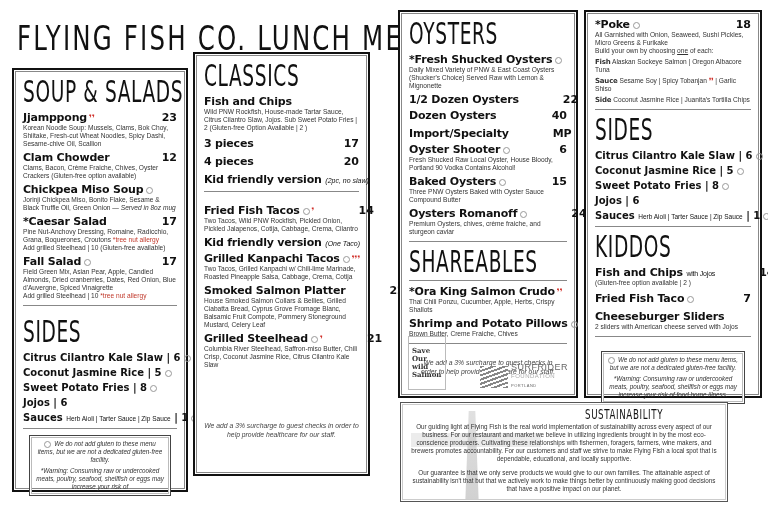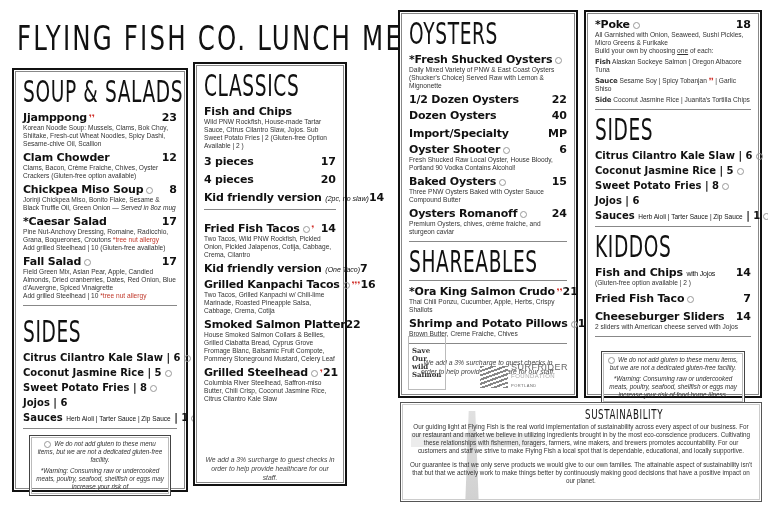--- a/index.html
+++ b/index.html
@@ -4,27 +4,27 @@
 <style>
   * { box-sizing: border-box; margin: 0; padding: 0; }
   html, body { width: 768px; height: 510px; background: #fff; overflow: hidden; }
   body { position: relative; font-family: "Liberation Sans", sans-serif; color: #111; }
 
   .deco-title { font-family: "DejaVu Sans", sans-serif; font-weight: normal; letter-spacing: 1px; transform: scaleX(0.62); transform-origin: left center; white-space: nowrap; color: #111; }
   .main-title { position: absolute; left: 17px; top: 18px; font-size: 34px; letter-spacing: 3px; transform: scaleX(0.72); }
 
   .panel { position: absolute; background: #fff; border: 2px solid #111; box-shadow: inset 0 0 0 1px #fff, inset 0 0 0 2px #888; padding: 6px 9px 6px 9px; }
   .panel.soup { left: 12px; top: 68px; width: 176px; height: 424px; }
-  .panel.classics { left: 193px; top: 62px; width: 154px; height: 424px; }
+  .panel.classics { left: 193px; top: 52px; width: 177px; height: 424px; }
   .panel.oysters { left: 398px; top: 10px; width: 180px; height: 388px; }
   .panel.poke { left: 584px; top: 10px; width: 178px; height: 388px; }
 
   .sec-h { font-size: 30px; line-height: 32px; margin: 0 0 2px 0; height: 32px; }
   .item { margin-top: 3px; }
-  .item-row { display: flex; align-items: baseline; justify-content: space-between; }
+  .item-row { display: flex; align-items: baseline; justify-content: space-between; gap: 44px; }
   .item-name { font-family: "DejaVu Sans", sans-serif; font-weight: bold; font-size: 11px; white-space: nowrap; letter-spacing: -0.2px; }
   .item-name small { font-family: "Liberation Sans", sans-serif; font-weight: normal; font-size: 7px; font-style: italic; letter-spacing: 0; }
   .item-name .plain { font-family: "Liberation Sans", sans-serif; font-weight: normal; font-size: 7px; }
   .price { font-family: "DejaVu Sans", sans-serif; font-weight: bold; font-size: 11px; }
   .desc { font-size: 6.6px; line-height: 8px; color: #333; }
   .desc em { font-style: italic; }
   .allergy { color: #c0392b; }
   .gf { display: inline-block; width: 7px; height: 7px; border: 1px solid #999; border-radius: 50%; vertical-align: middle; margin-left: 3px; font-size: 0; }
   .pepper { color: #d0302a; font-size: 9px; font-weight: bold; margin-left: 2px; }
   .rule { border-top: 1px solid #888; margin: 5px 0 4px 0; }
@@ -36,21 +36,21 @@
   .surcharge { font-size: 6.8px; line-height: 9px; font-style: italic; color: #444; text-align: center; }
 
   .logos { position: absolute; left: 8px; right: 8px; bottom: 6px; display: flex; justify-content: space-between; align-items: flex-end; }
   .sows { border: 1px solid #bbb; padding: 10px 3px; font-family: "DejaVu Serif", serif; font-weight: bold; font-size: 7px; line-height: 8px; color: #333; width: 38px; }
   .surf { display: flex; align-items: center; gap: 3px; }
   .surf-mark { width: 28px; height: 22px; background: repeating-linear-gradient(160deg, #888 0 2px, #fff 2px 4px); }
   .surf-text { font-size: 9px; color: #666; line-height: 9px; letter-spacing: 0.5px; }
   .surf-text .s2 { font-size: 6px; color: #aaa; }
   .surf-text .s3 { font-size: 4px; color: #666; }
 
-  .sustain { position: absolute; left: 400px; top: 402px; width: 362px; height: 100px; border: 1px solid #555; box-shadow: inset 0 0 0 1px #fff, inset 0 0 0 2px #ccc; padding: 4px 8px; text-align: center; overflow: hidden; }
+  .sustain { position: absolute; left: 400px; top: 402px; width: 328px; height: 100px; border: 1px solid #555; box-shadow: inset 0 0 0 1px #fff, inset 0 0 0 2px #ccc; padding: 4px 8px; text-align: center; overflow: hidden; }
   .sustain .lighthouse { position: absolute; left: 60px; top: 8px; width: 22px; height: 88px; background: linear-gradient(#bbb, #999); clip-path: polygon(35% 0, 65% 0, 80% 100%, 20% 100%); opacity: 0.45; }
   .sustain .beam { position: absolute; left: 10px; top: 30px; width: 130px; height: 14px; background: rgba(150,150,150,0.18); }
   .sustain h3 { position: relative; font-size: 14px; height: 14px; line-height: 14px; margin-left: 176px; text-align: left; }
   .sustain p { position: relative; font-size: 6.3px; line-height: 8px; color: #333; margin-top: 2px; }
   .sustain p + p { margin-top: 6px; }
 </style>
 </head>
 <body>
 
 <div class="deco-title main-title">FLYING FISH CO.  LUNCH MENU</div>

